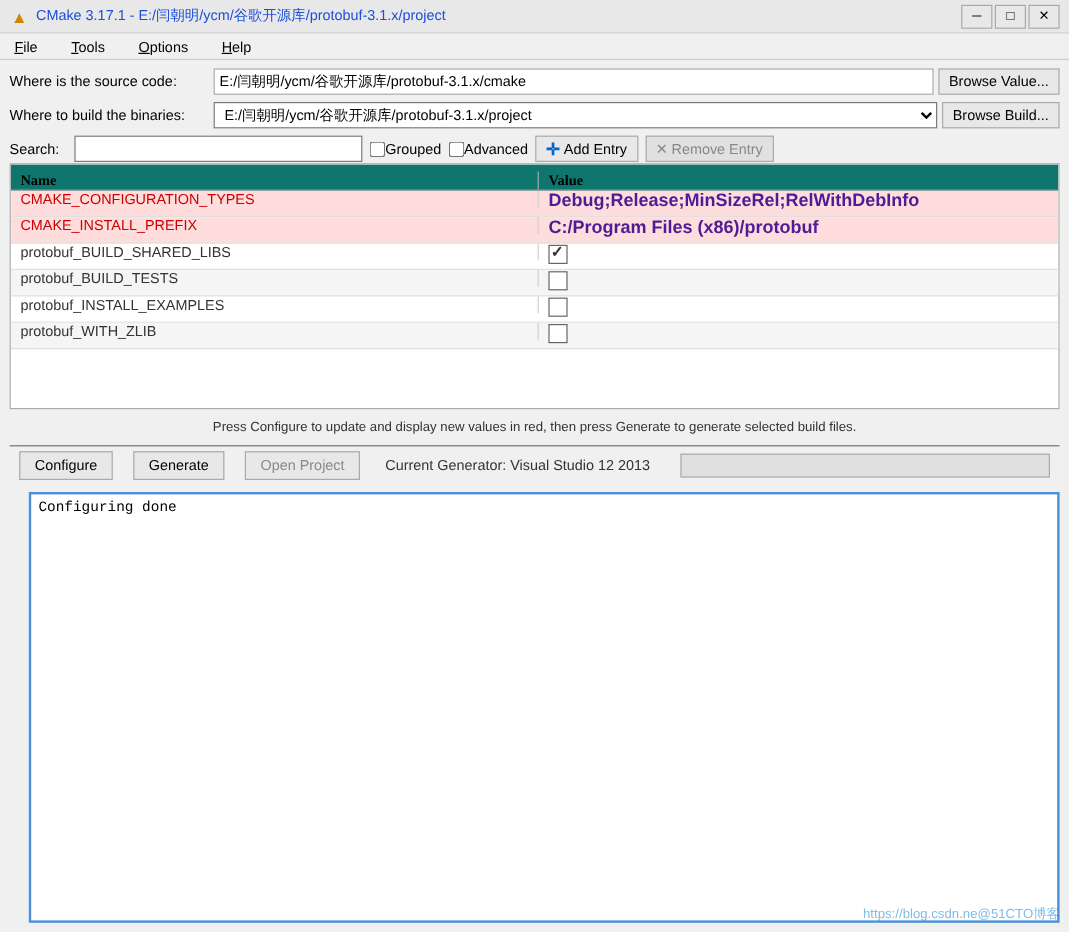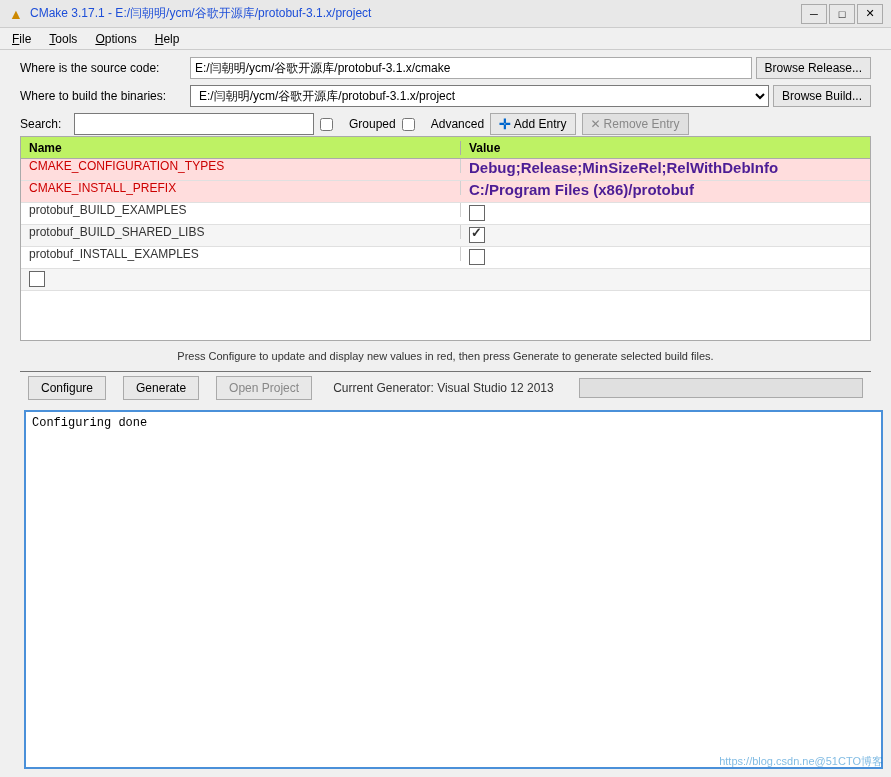--- a/index.html
+++ b/index.html
@@ -56,37 +56,37 @@
     }
 
     
     .menu-bar {
       background: #f0f0f0;
       height: 22px;
       display: flex;
       align-items: center;
       padding: 0 4px;
       border-bottom: 1px solid #ccc;
-      gap: 2px;
+      gap: 12px;
     }
     .menu-item {
       padding: 2px 8px;
       cursor: pointer;
       font-size: 12px;
       color: #000;
     }
     .menu-item u { text-decoration: underline; }
 
     
     .main-content {
       flex: 1;
       display: flex;
       flex-direction: column;
       background: #f0f0f0;
-      padding: 6px 20px;
+      padding: 6px 8px;
     }
 
     
     .path-row {
       display: flex;
       align-items: center;
       margin-bottom: 4px;
       height: 24px;
     }
     .path-label {
@@ -143,21 +143,21 @@
       width: 240px;
       height: 22px;
       border: 1px solid #7a7a7a;
       padding: 1px 4px;
       font-size: 12px;
       background: #fff;
     }
     .checkbox-group {
       display: flex;
       align-items: center;
-      gap: 16px;
+      gap: 0;
     }
     .add-entry-btn {
       height: 22px;
       padding: 1px 8px;
       background: #e8e8e8;
       border: 1px solid #aaa;
       cursor: pointer;
       font-size: 12px;
       display: flex;
       align-items: center;
@@ -179,26 +179,27 @@
     
     .table-area {
       flex: 1;
       border: 1px solid #aaa;
       background: #fff;
       overflow: auto;
       max-height: 280px;
     }
     .table-header {
       display: flex;
-      background: #bef264;
+      background: #0f766e;
       border-bottom: 1px solid #aaa;
       height: 22px;
-      align-items: center;
+      align-items: flex-end;
       position: sticky;
       top: 0;
+      font-family: Liberation Serif, serif;
     }
     .table-header-name {
       width: 440px;
       padding: 0 8px;
       font-size: 12px;
       font-weight: bold;
       border-right: 1px solid #aaa;
     }
     .table-header-value {
       flex: 1;
@@ -345,21 +346,21 @@
   <div class="menu-item"><u>T</u>ools</div>
   <div class="menu-item"><u>O</u>ptions</div>
   <div class="menu-item"><u>H</u>elp</div>
 </div>
 
 <div class="main-content">
 
   <div class="path-row">
     <span class="path-label">Where is the source code:</span>
     <input class="path-input" type="text" value="E:/闫朝明/ycm/谷歌开源库/protobuf-3.1.x/cmake" style="">
-    <button class="browse-btn">Browse Release...</button>
+    <button class="browse-btn">Browse Value...</button>
   </div>
 
   <div class="path-row">
     <span class="path-label">Where to build the binaries:</span>
     <div class="select-wrapper">
       <select>
         <option>E:/闫朝明/ycm/谷歌开源库/protobuf-3.1.x/project</option>
       </select>
     </div>
     <button class="browse-btn">Browse Build...</button>
@@ -395,32 +396,33 @@
     <div id="table-body">
         <div class="table-row table-row-red">
           <div class="table-row-name">CMAKE_CONFIGURATION_TYPES</div>
           <div class="table-row-value">Debug;Release;MinSizeRel;RelWithDebInfo</div>
         </div>
         <div class="table-row table-row-red">
           <div class="table-row-name">CMAKE_INSTALL_PREFIX</div>
           <div class="table-row-value">C:/Program Files (x86)/protobuf</div>
         </div>
         <div class="table-row">
-          <div class="table-row-name normal">protobuf_BUILD_EXAMPLES</div>
-          <div class="table-row-value"><span class="checkbox-cell"></span></div>
-        </div>
-        <div class="table-row">
           <div class="table-row-name normal">protobuf_BUILD_SHARED_LIBS</div>
           <div class="table-row-value"><span class="checkbox-cell checked"></span></div>
+        </div>
+        <div class="table-row">
+          <div class="table-row-name normal">protobuf_BUILD_TESTS</div>
+          <div class="table-row-value"><span class="checkbox-cell"></span></div>
         </div>
         <div class="table-row">
           <div class="table-row-name normal">protobuf_INSTALL_EXAMPLES</div>
           <div class="table-row-value"><span class="checkbox-cell"></span></div>
         </div>
         <div class="table-row">
+          <div class="table-row-name normal">protobuf_WITH_ZLIB</div>
           <div class="table-row-value"><span class="checkbox-cell"></span></div>
         </div>
       </div>
   </div>
 
   <div class="status-bar">
     <span>Press Configure to update and display new values in red, then press Generate to generate selected build files.</span>
   </div>
 
   <div class="bottom-controls">

